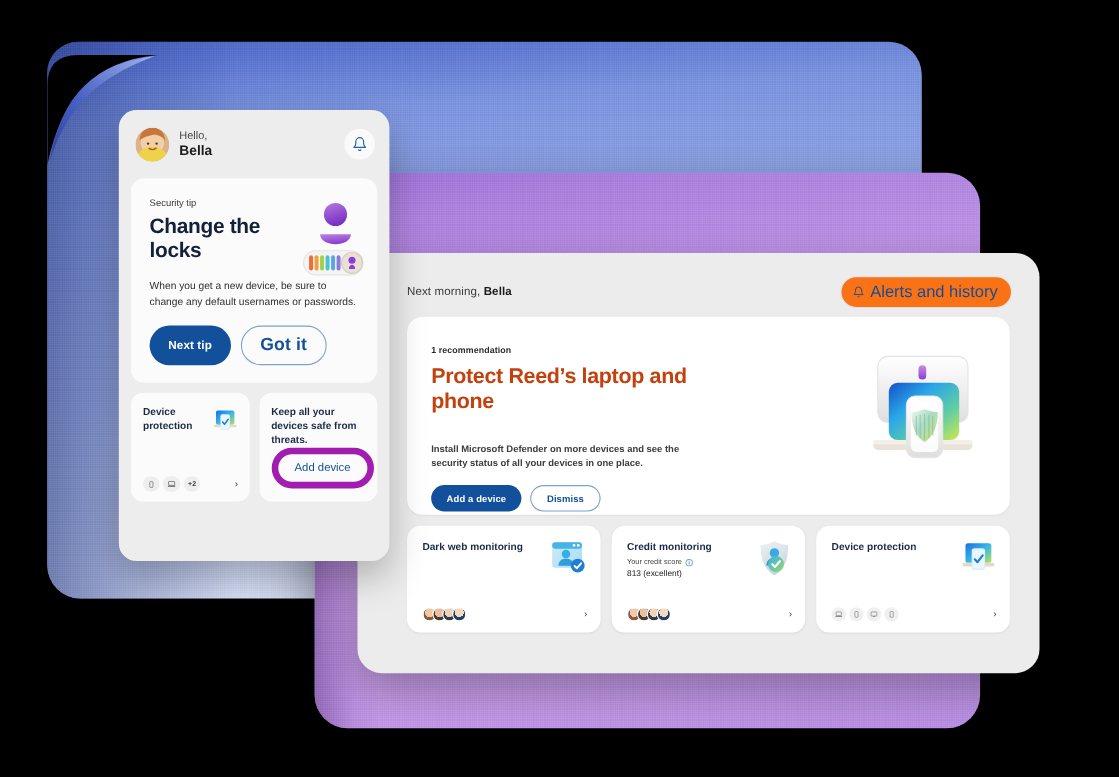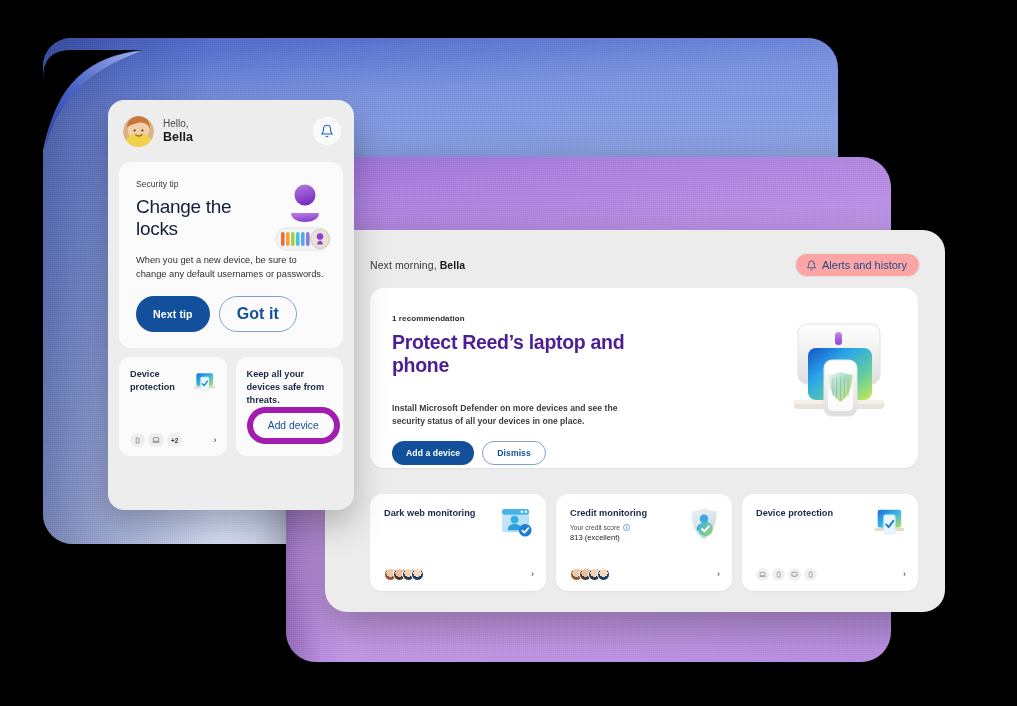--- a/index.html
+++ b/index.html
@@ -129,25 +129,25 @@
     font-size: 10.5px;
     color: #3a3a3a;
     letter-spacing: .1px;
   }
   .greeting b { font-weight: 700; color: #1b1b1b; }
 
   #alerts-btn {
     display: flex;
     align-items: center;
     gap: 5px;
-    background: #fca5a5;
+    background: #f97316;
     border: 1px solid #e2e2e2;
     border-radius: 999px;
     padding: 5px 12px 5px 10px;
-    font-size: 11px;
+    font-size: 15px;
     color: #1b4b8f;
     cursor: pointer;
     white-space: nowrap;
     text-align: right;
   }
   #alerts-btn svg { display: block; }
 
   #desktop-body {
     padding: 10px 27px 0 45px;
   }
@@ -167,21 +167,21 @@
     font-size: 8px;
     font-weight: 700;
     color: #2d2d2d;
     letter-spacing: .1px;
   }
 
   #hero-title {
     font-size: 19.5px;
     font-weight: 700;
     line-height: 1.17;
-    color: #4c1d95;
+    color: #c2410c;
     letter-spacing: -0.3px;
     margin-top: 8px;
     max-width: 260px;
   }
 
   #hero-sub {
     margin-top: 25px;
     font-size: 8.6px;
     line-height: 1.55;
     color: #3d3d3d;
@@ -237,21 +237,20 @@
   }
 
   .feature-card {
     background: #ffffff;
     border-radius: 12px;
     height: 97px;
     padding: 13px 13px 10px 14px;
     position: relative;
     cursor: pointer;
     box-shadow: 0 1px 2px rgba(0,0,0,0.05);
-    margin-top: 16px;
   }
 
   .feature-head {
     display: flex;
     justify-content: space-between;
     align-items: flex-start;
     gap: 6px;
   }
 
   .feature-title {
@@ -363,21 +362,21 @@
     border-radius: 12px;
     padding: 17px 17px 16px 17px;
     position: relative;
     overflow: hidden;
   }
 
   #tip-eyebrow { font-size: 8.6px; color: #3b3b3b; }
 
   #tip-title {
     font-size: 19px;
-    font-weight: 400;
+    font-weight: 700;
     color: #13203a;
     line-height: 1.16;
     margin-top: 7px;
     max-width: 120px;
     letter-spacing: -0.3px;
   }
 
   #tip-body {
     font-size: 9.3px;
     color: #303030;

